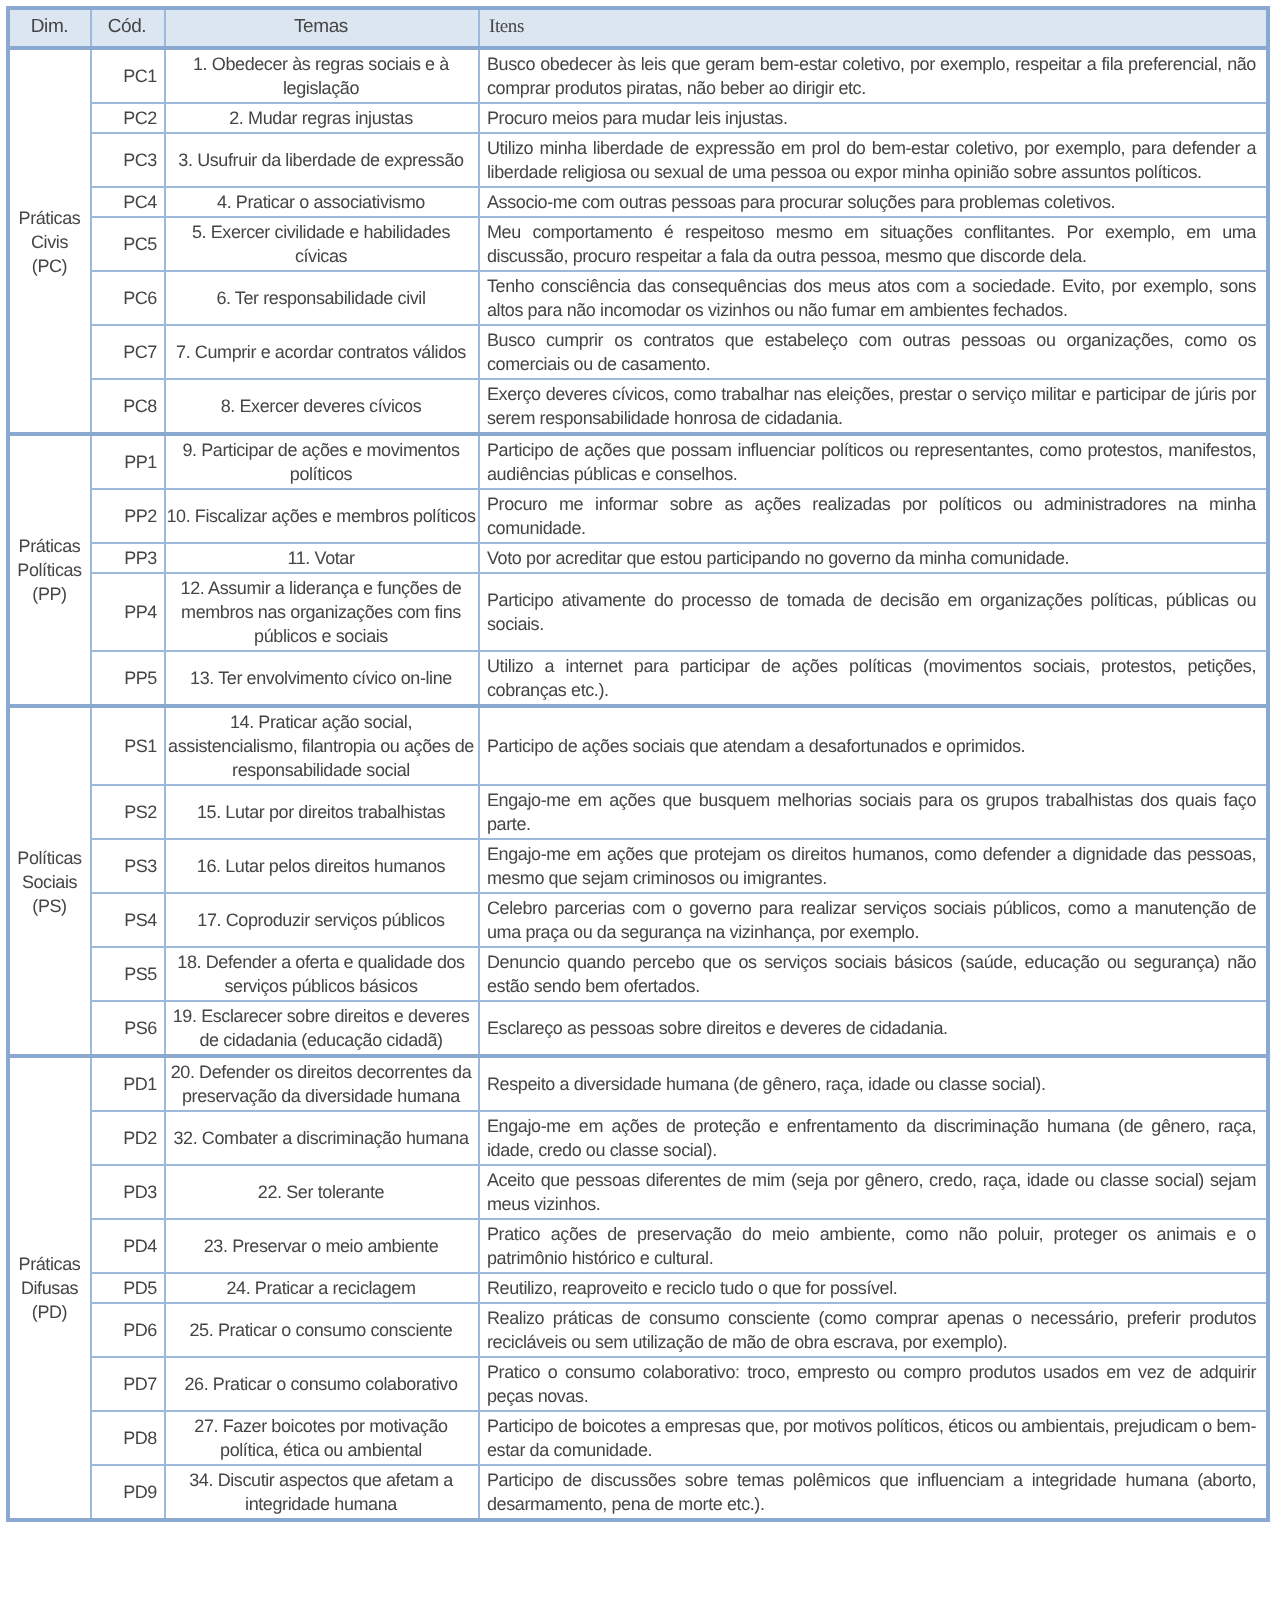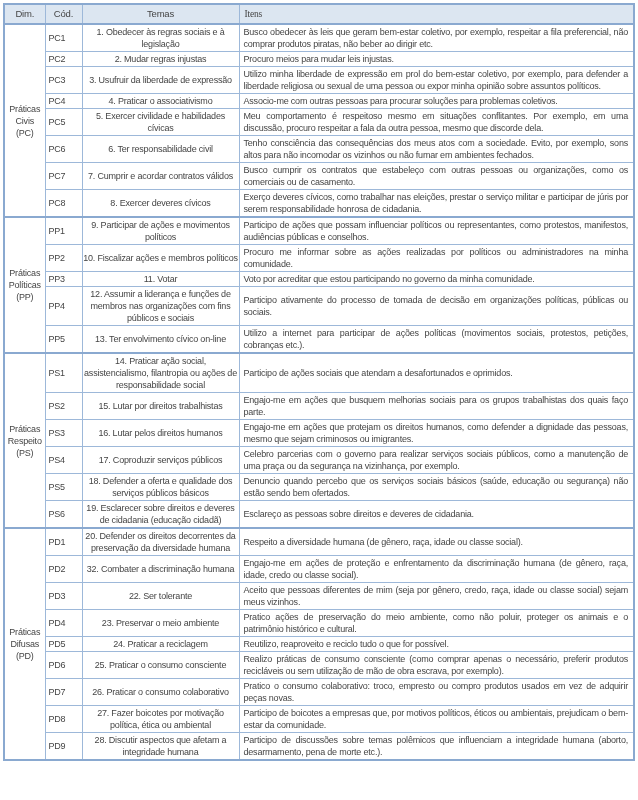--- a/index.html
+++ b/index.html
@@ -34,21 +34,21 @@
   thead th{
     background:var(--header-bg);
     font-weight:normal;
     font-size:9.5px;
     text-align:center;
     height:16px;
     border-bottom:1px solid var(--border-strong);
   }
   thead th.h-itens{text-align:left;padding-left:5px;font-family:Liberation Serif, serif;}
   td.dim{text-align:center;padding:1px 1px;}
-  td.cod{text-align:left;}
+  td.cod{text-align:right;}
   td.tema{text-align:center;padding:1px 0;}
   td.item{text-align:justify;text-justify:inter-word;padding:1px 5px 1px 4px;}
   tr{min-height:14px;}
   tr.section-start td{border-top:2px solid var(--border-strong);}
 </style>
 </head>
 <body>
 
 <table class="dim-table">
   <colgroup>
@@ -127,21 +127,21 @@
         <td class="cod">PP4</td>
         <td class="tema">12. Assumir a liderança e funções de membros nas organizações com fins públicos e sociais</td>
         <td class="item">Participo ativamente do processo de tomada de decisão em organizações políticas, públicas ou sociais.</td>
       </tr>
       <tr>
         <td class="cod">PP5</td>
         <td class="tema">13. Ter envolvimento cívico on-line</td>
         <td class="item">Utilizo a internet para participar de ações políticas (movimentos sociais, protestos, petições, cobranças etc.).</td>
       </tr>
       <tr class="section-start">
-        <td class="dim" rowspan="6">Práticas Respeito (PS)</td>
+        <td class="dim" rowspan="6">Políticas Sociais (PS)</td>
         <td class="cod">PS1</td>
         <td class="tema">14. Praticar ação social, assistencialismo, filantropia ou ações de responsabilidade social</td>
         <td class="item">Participo de ações sociais que atendam a desafortunados e oprimidos.</td>
       </tr>
       <tr>
         <td class="cod">PS2</td>
         <td class="tema">15. Lutar por direitos trabalhistas</td>
         <td class="item">Engajo-me em ações que busquem melhorias sociais para os grupos trabalhistas dos quais faço parte.</td>
       </tr>
       <tr>
@@ -200,17 +200,17 @@
         <td class="tema">26. Praticar o consumo colaborativo</td>
         <td class="item">Pratico o consumo colaborativo: troco, empresto ou compro produtos usados em vez de adquirir peças novas.</td>
       </tr>
       <tr>
         <td class="cod">PD8</td>
         <td class="tema">27. Fazer boicotes por motivação política, ética ou ambiental</td>
         <td class="item">Participo de boicotes a empresas que, por motivos políticos, éticos ou ambientais, prejudicam o bem-estar da comunidade.</td>
       </tr>
       <tr>
         <td class="cod">PD9</td>
-        <td class="tema">28. Discutir aspectos que afetam a integridade humana</td>
+        <td class="tema">34. Discutir aspectos que afetam a integridade humana</td>
         <td class="item">Participo de discussões sobre temas polêmicos que influenciam a integridade humana (aborto, desarmamento, pena de morte etc.).</td>
       </tr>
     </tbody>
 </table>
 
 </body></html>

